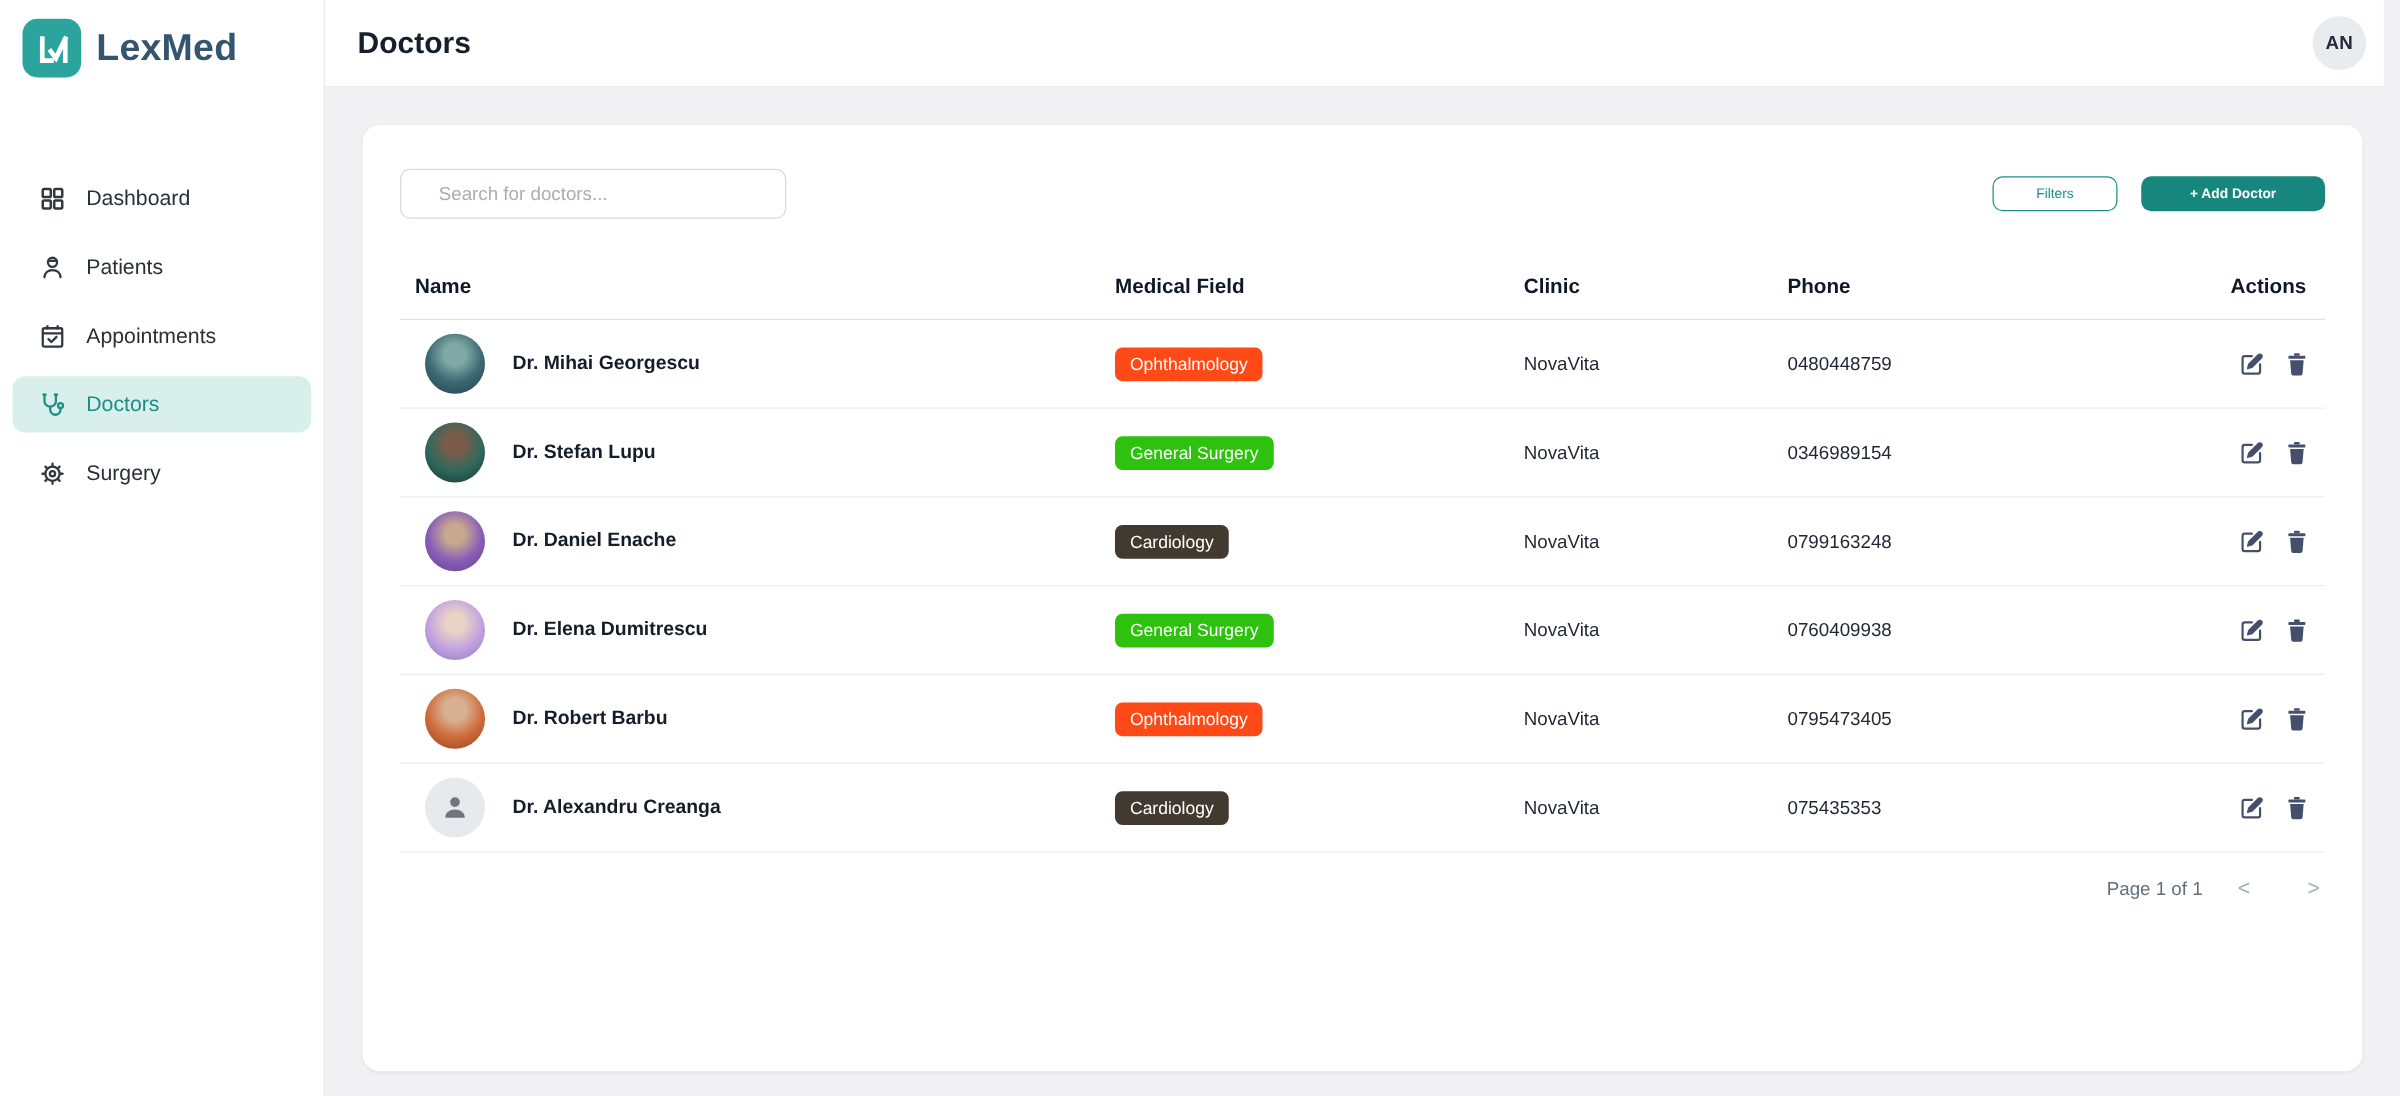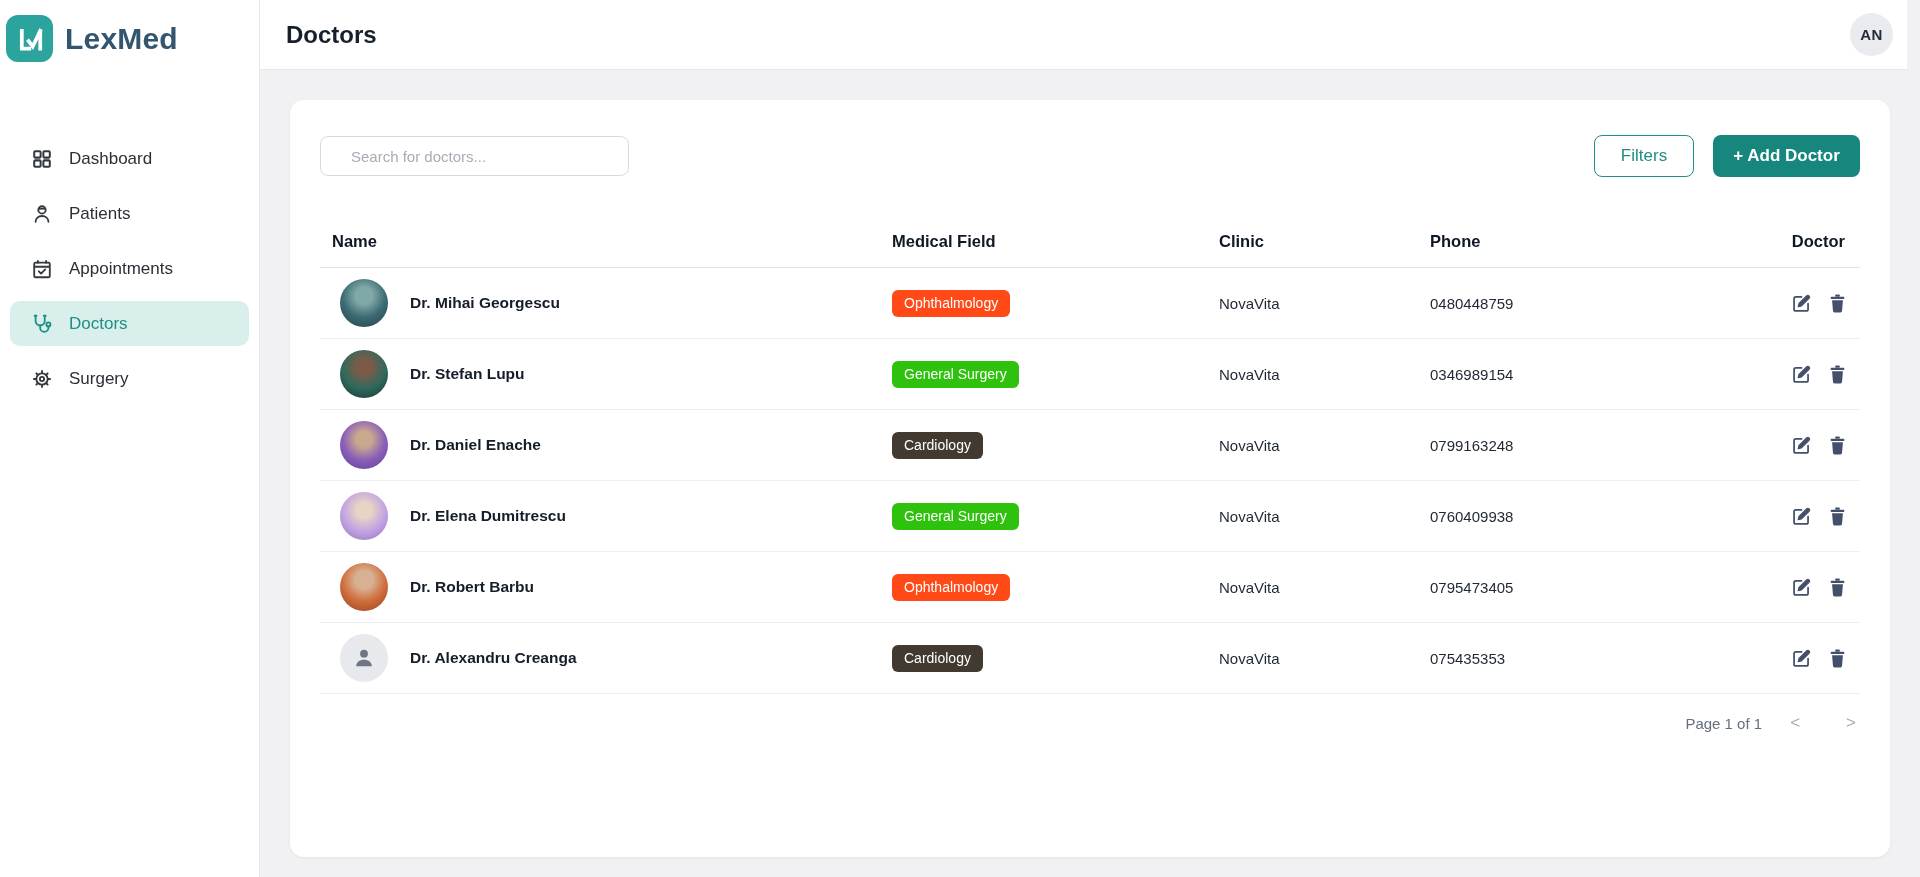--- a/index.html
+++ b/index.html
@@ -11,21 +11,21 @@
   }
   .app { display: flex; width: 1920px; height: 877px; position: relative; }
 
   
   .sidebar {
     width: 260px; min-width: 260px; height: 100%;
     background: #ffffff;
     border-right: 1px solid #e7e8ea;
     padding-top: 15px;
   }
-  .brand { display: flex; align-items: center; gap: 12px; padding-left: 6px; cursor: pointer; }
+  .brand { display: flex; align-items: center; gap: 12px; padding-left: 18px; cursor: pointer; }
   .brand-mark {
     width: 47px; height: 47px; border-radius: 12px;
     background: var(--brand_teal, #2ba49d);
     display: flex; align-items: center; justify-content: center;
   }
   .brand-name {
     font-size: 30px; font-weight: 700; letter-spacing: 0.2px;
     color: var(--brand_text, #33566e);
   }
   .nav { margin-top: 74px; display: flex; flex-direction: column; gap: 10px; padding: 0 10px; }
@@ -66,32 +66,32 @@
   .toolbar { display: flex; align-items: center; justify-content: space-between; }
   .search-input {
     width: 309px; height: 40px;
     border: 1px solid #d7dadd; border-radius: 8px;
     padding: 0 30px; font-size: 15px; color: #1a2230;
     font-family: "Liberation Sans", sans-serif;
     outline: none; background: #ffffff;
   }
   .search-input::placeholder { color: #a6adb5; }
   .toolbar-actions { display: flex; align-items: center; gap: 19px; }
-  .btn { height: 42px; border-radius: 8px; font-size: 17px; cursor: pointer; font-family: "Liberation Sans", sans-serif; }
+  .btn { height: 28px; border-radius: 8px; font-size: 11px; cursor: pointer; font-family: "Liberation Sans", sans-serif; }
   .btn-filters {
     width: 100px; background: #ffffff;
     border: 1px solid var(--accent, #1e8e86); color: var(--accent, #1e8e86);
   }
   .btn-add {
     width: 147px; background: var(--accent_dark, #17877e);
     border: none; color: #ffffff; font-weight: 600;
   }
 
   
-  .table { margin-top: 47px; }
+  .table { margin-top: 37px; }
   .trow, .thead {
     display: grid;
     grid-template-columns: 560px 327px 211px 327px 1fr;
     align-items: center;
   }
   .thead { padding: 8px 0 16px 0; border-bottom: 1px solid #dfe1e4; }
   .th { font-size: 16.5px; font-weight: 700; color: #0f1826; padding-left: 12px; }
   .th.actions-h { text-align: right; padding-right: 15px; }
   .trow { height: 71px; border-bottom: 1px solid #eceef0; }
   .cell { font-size: 15px; color: #1f2732; padding-left: 12px; }
@@ -221,21 +221,21 @@
             <button class="btn btn-add">+ Add Doctor</button>
           </div>
         </div>
 
         <div class="table">
           <div class="thead">
             <div class="th">Name</div>
             <div class="th">Medical Field</div>
             <div class="th">Clinic</div>
             <div class="th">Phone</div>
-            <div class="th actions-h">Doctor</div>
+            <div class="th actions-h">Actions</div>
           </div>
 
           <div class="trow">
             <div class="cell name-cell">
               <span class="avatar-img av-1"></span>
               <span class="doc-name">Dr. Mihai Georgescu</span>
             </div>
             <div class="cell"><span class="badge" style="background-color: rgb(255, 74, 23);">Ophthalmology</span></div>
             <div class="cell">NovaVita</div>
             <div class="cell">0480448759</div>

